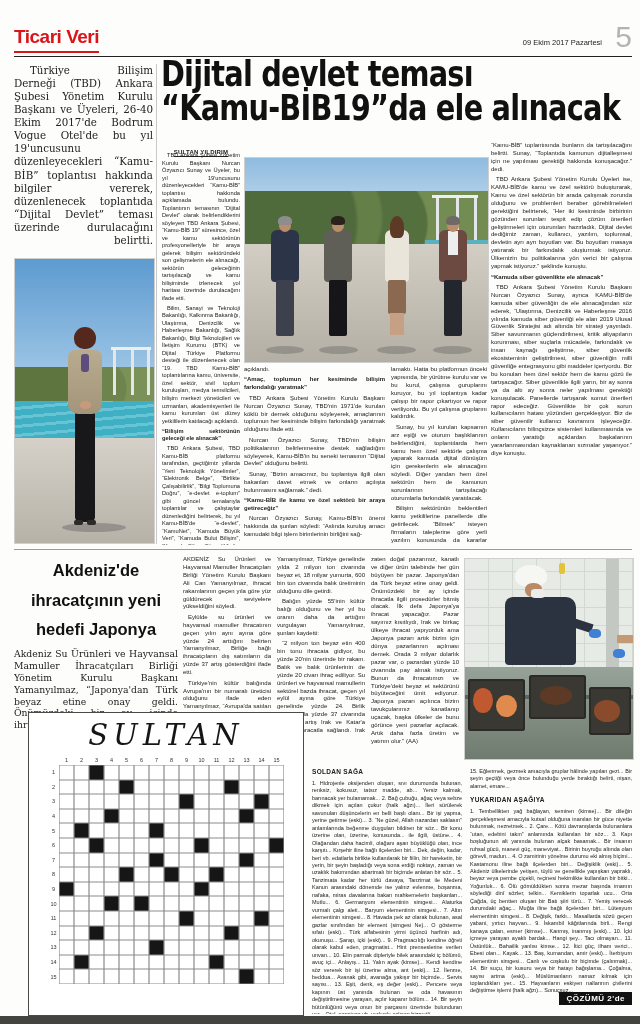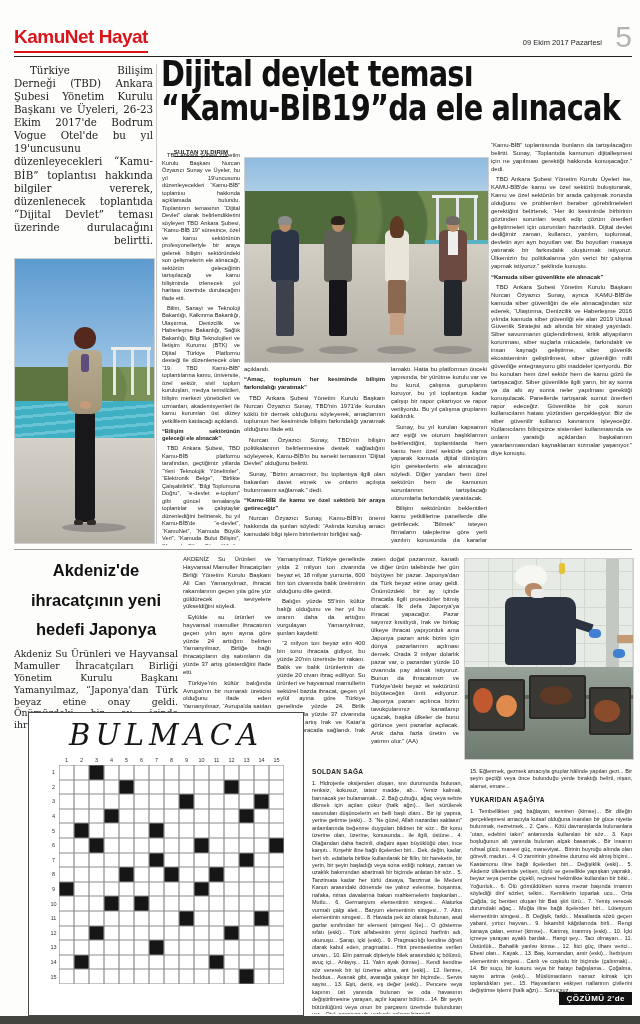--- a/index.html
+++ b/index.html
@@ -139,26 +139,26 @@
   .acol{left:312px;top:768px;width:150px;height:246px;}
   .dcol{left:470px;top:768px;width:162px;height:246px;}
   .badge{position:absolute;right:8px;top:992px;background:#111;color:#fff;font-size:8px;
          font-weight:bold;padding:2px 7px;letter-spacing:0.5px;}
   .botbar{position:absolute;left:0;top:1016px;width:640px;height:8px;background:#43433f;}
 </style>
 </head>
 <body>
 
 <div class="masthead">
-  <span class="brand">KamuNet Hayat</span>
+  <span class="brand">Ticari Veri</span>
   <span class="dateline">09 Ekim 2017 Pazartesi</span>
   <span class="pagenum">5</span>
 </div>
 
-<div class="intro">Türkiye Bilişim Derneği (TBD) Ankara Şubesi Yönetim Kurulu Başkanı ve Üyeleri, 26-23 Ekim 2017'de Bodrum Vogue Otel'de bu yıl 19'uncusunu düzenleyecekleri “Kamu-BİB” toplantısı hakkında bilgiler vererek, düzenlenecek toplantıda “Dijital Devlet” teması üzerinde durulacağını belirtti.</div>
+<div class="intro">Türkiye Bilişim Derneği (TBD) Ankara Şubesi Yönetim Kurulu Başkanı ve Üyeleri, 26-40 Ekim 2017'de Bodrum Vogue Otel'de bu yıl 19'uncusunu düzenleyecekleri “Kamu-BİB” toplantısı hakkında bilgiler vererek, düzenlenecek toplantıda “Dijital Devlet” teması üzerinde durulacağını belirtti.</div>
 <div class="vline"></div>
 
 <div class="headline">
   <div>Dijital devlet teması</div>
   <div>“Kamu-BİB19”da ele alınacak</div>
 </div>
 
 <div class="byline">
   <span>SULTAN YILDIRIM</span>
 </div>
@@ -288,21 +288,21 @@
     </div>
   <div class="tray tray3">
       <i class="t-d"></i>
     </div>
   <div class="p3-glove1"></div>
   <div class="p3-glove2"></div>
   <div class="p3-arm2"></div>
 </div>
 
 <div class="xw-box">
-  <div class="xw-title">BULMACA</div>
+  <div class="xw-title">SULTAN</div>
   <div class="xw">
       <div class="xw-n"></div>
       <div class="xw-n">1</div>
       <div class="xw-n">2</div>
       <div class="xw-n">3</div>
       <div class="xw-n">4</div>
       <div class="xw-n">5</div>
       <div class="xw-n">6</div>
       <div class="xw-n">7</div>
       <div class="xw-n">8</div>

